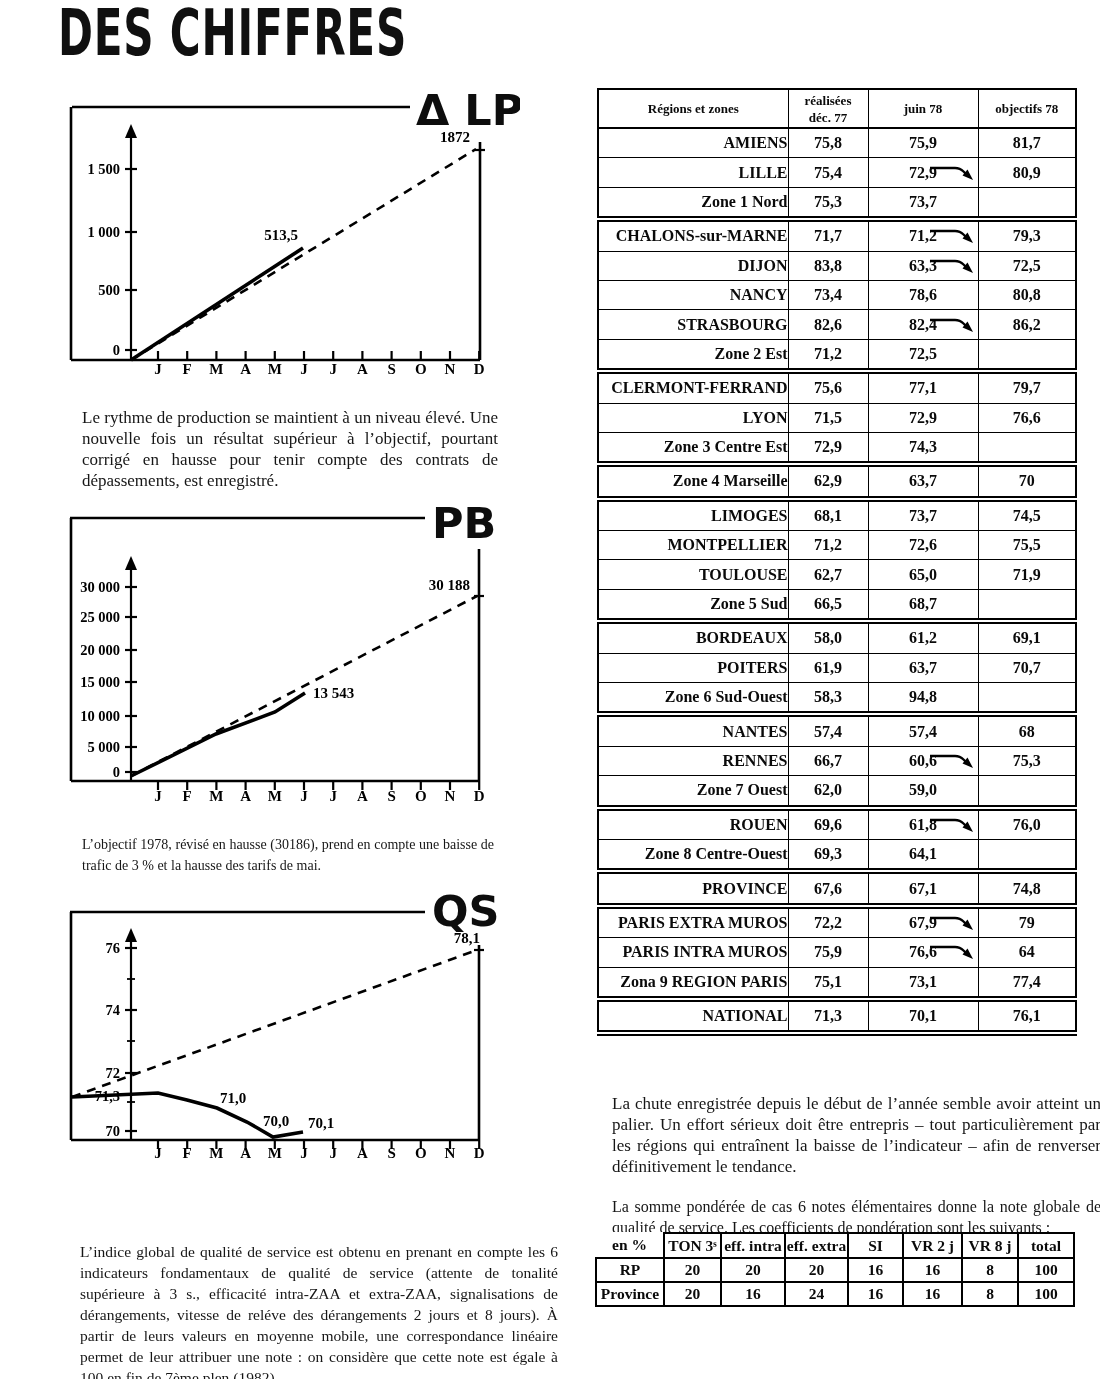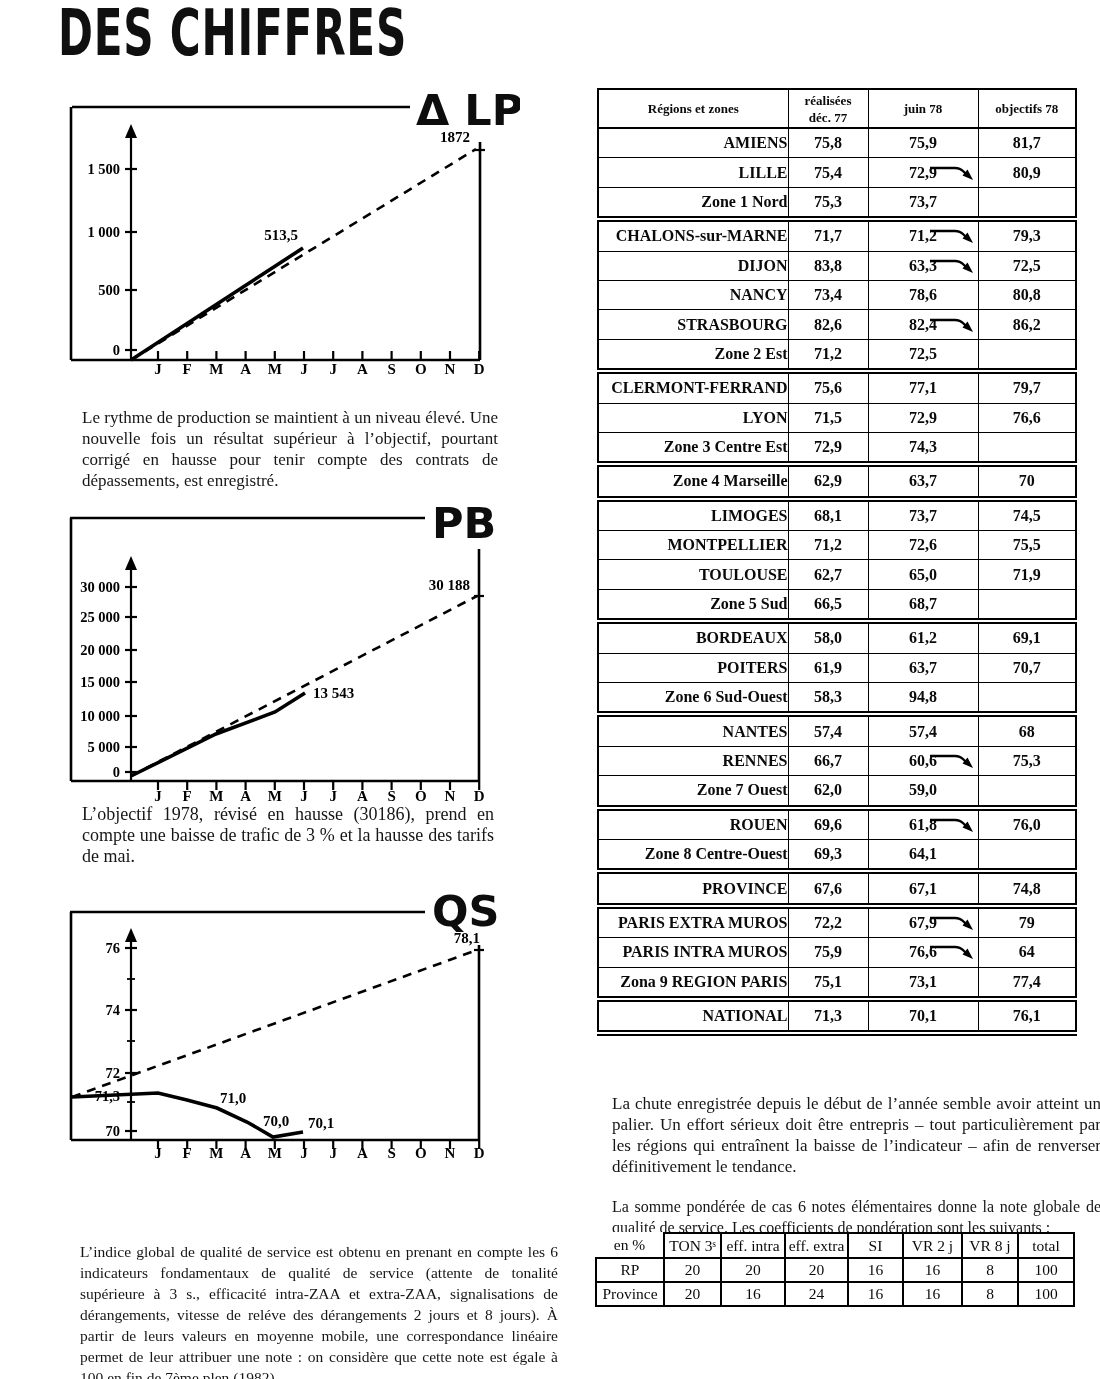--- a/index.html
+++ b/index.html
@@ -5,38 +5,38 @@
   html,body{margin:0;padding:0}
   body{width:1100px;height:1379px;background:#fff;position:relative;
        font-family:"Liberation Serif",serif;color:#0a0a0a;overflow:hidden}
   .page{position:absolute;inset:0;background:#fff}
   .title{position:absolute;left:58px;top:0;margin:0;
          font-family:"DejaVu Sans",sans-serif;font-weight:bold;font-size:54px;line-height:58px;
          letter-spacing:1px;transform:scale(0.78,1.18);transform-origin:left top;color:#101010}
   .chart{position:absolute}
   .cap{position:absolute;margin:16px;text-align:justify;line-height:21px;color:#161616}
   #cap-lp{left:66px;top:391px;width:416px;font-size:17px}
-  #cap-pb{left:66px;top:788px;width:412px;font-size:18px}
+  #cap-pb{left:66px;top:818px;width:412px;font-size:14px}
   #cap-qs{left:64px;top:1225px;width:478px;font-size:15.5px}
   #note1{left:596px;top:1077px;width:489px;font-size:17px}
   #note2{left:596px;top:1180px;width:489px;font-size:16px}
 
   table{border-collapse:collapse;position:absolute;table-layout:fixed;background:#fff}
   #regions-table{left:597px;top:88px;width:478px;border:2.5px solid #000}
   #regions-table th,#regions-table td{border:1.6px solid #000;font-weight:bold;overflow:hidden;white-space:nowrap}
   #regions-table thead th{height:37px;font-size:13px;text-align:center;line-height:17px;padding:0;border-bottom:2px solid #000}
   #regions-table td{height:28.4px;font-size:16px;padding:0}
   #regions-table td.name{text-align:right;padding-left:5px}
   #regions-table td.num{text-align:center}
   #regions-table td.juin{text-align:center;position:relative}
   #regions-table tr.group-end td{border-bottom:6px double #000}
   .trend-arrow{position:absolute;right:3px;top:50%;margin-top:-10px}
 
   #weights-table{left:595px;top:1232px;width:478px}
-  #weights-table th,#weights-table td{border:2px solid #000;font-weight:normal;text-align:center;padding:0;white-space:nowrap}
+  #weights-table th,#weights-table td{border:2px solid #000;font-weight:bold;text-align:center;padding:0;white-space:nowrap}
   #weights-table th{height:23px;font-size:15.5px}
   #weights-table td{height:22px;font-size:15.5px}
   #weights-table th.corner{border-top:none;border-left:none}
 
   svg text.t{font-family:"Liberation Serif",serif;font-weight:bold;fill:#000}
   svg text.chart-heading{font-family:"DejaVu Sans",sans-serif;font-weight:bold;font-size:43px;fill:#0d0d0d}
 </style>
 </head>
 <body>
 

